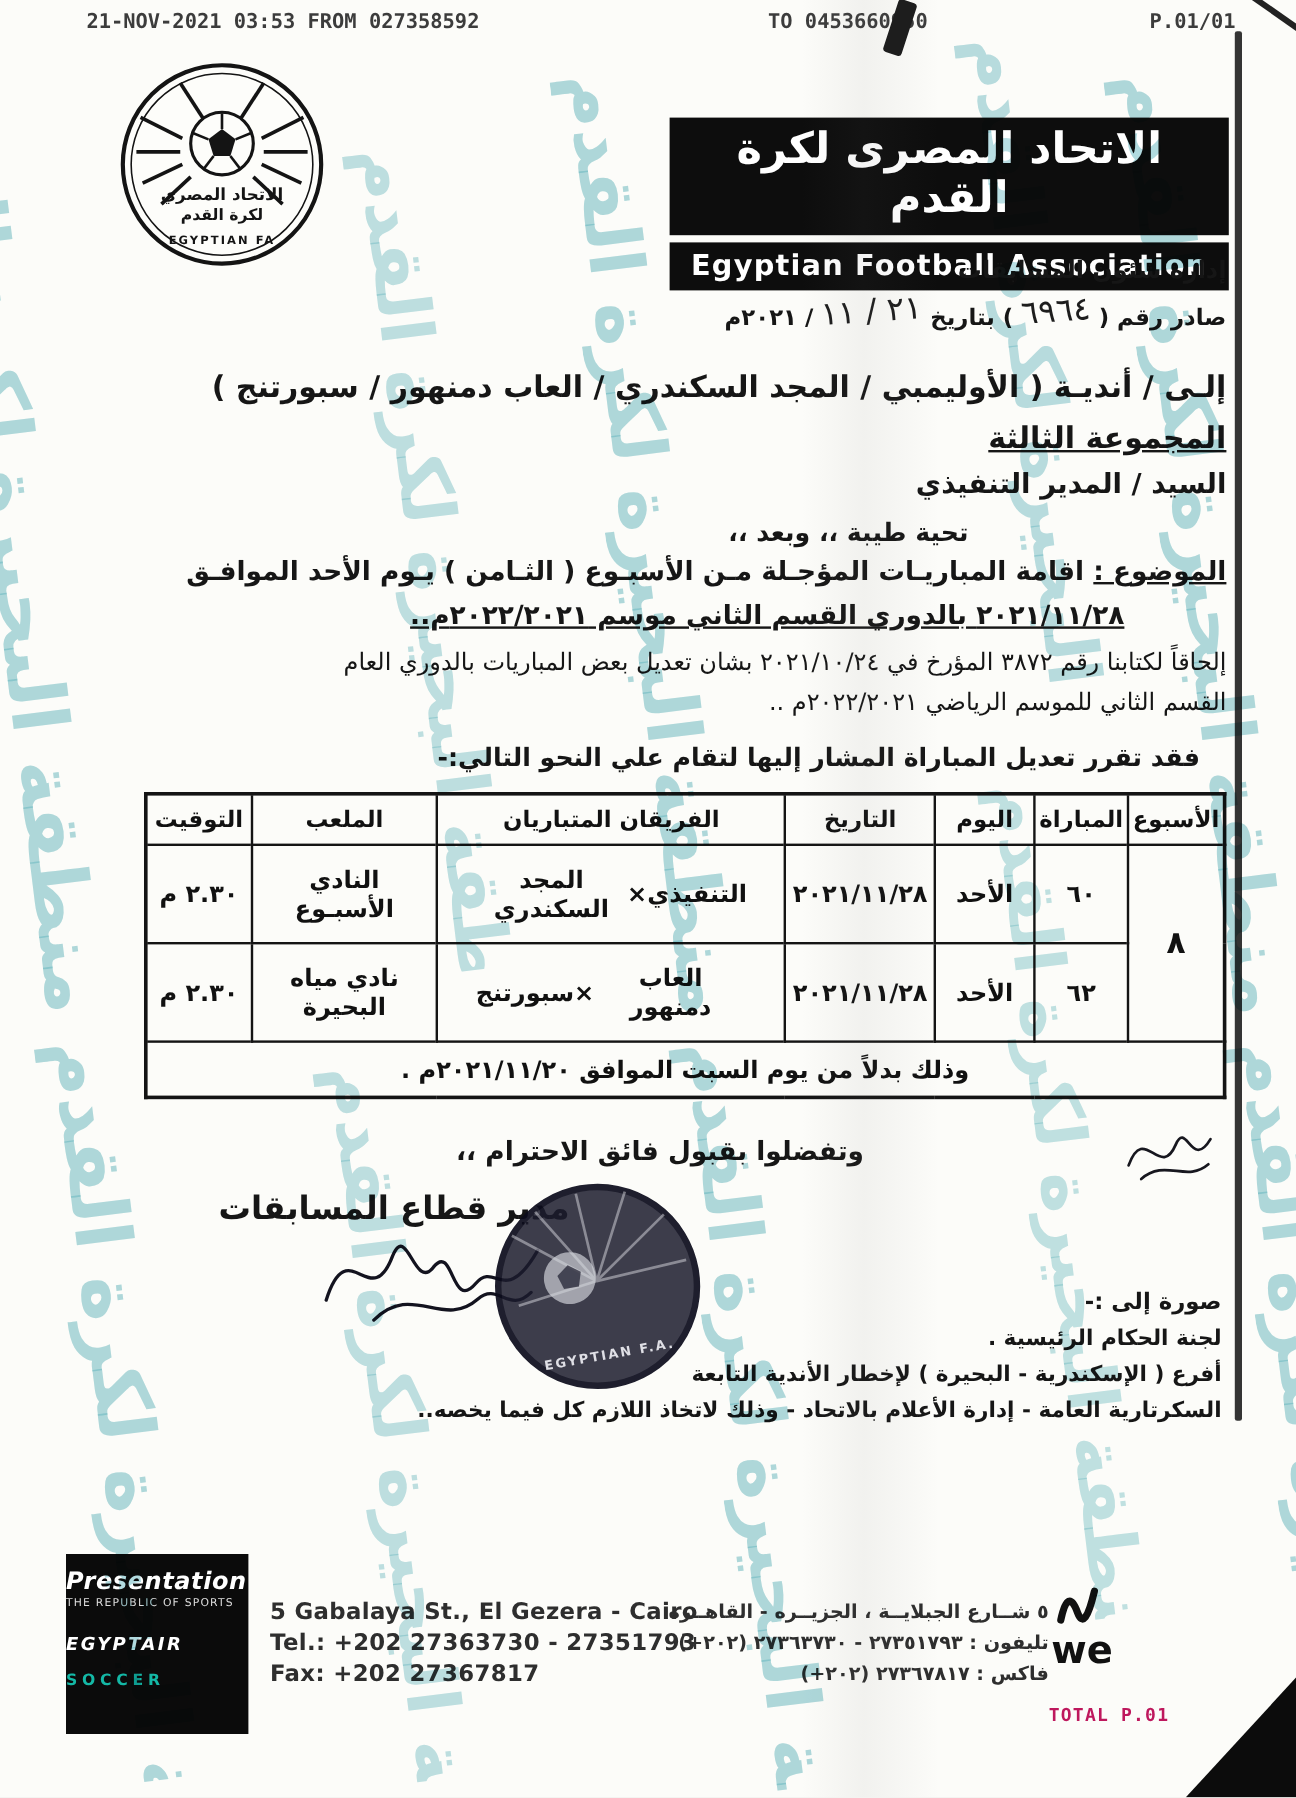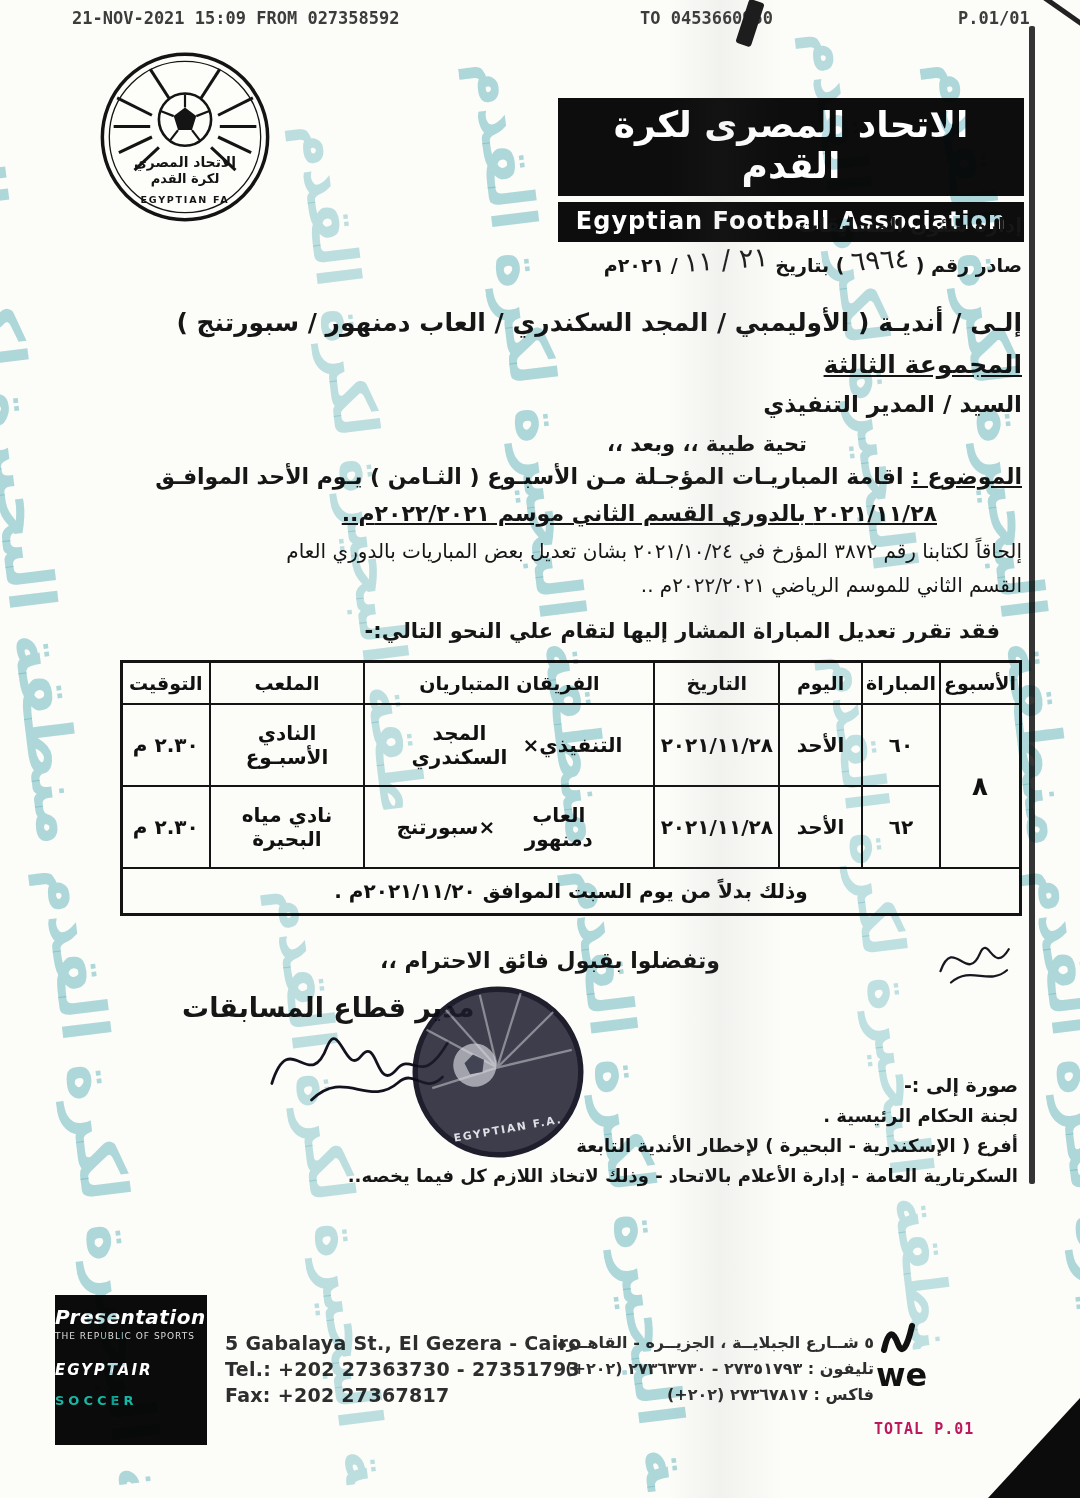--- a/index.html
+++ b/index.html
@@ -118,21 +118,21 @@
   .wm-e { left:828px; top:28px;  height:560px;  font-size:60px; color:rgba(103,184,193,.46); }
   .wm-f { left:856px; top:650px; height:700px;  font-size:58px; color:rgba(103,184,193,.4); }
   .wm-g { left:1006px;top:55px;  height:1430px; font-size:62px; }
 </style>
 </head>
 <body>
 
 <div class="page">
 
   <div class="fax-line">
-    <span class="fx-left">21-NOV-2021  15:09   FROM  027358592</span>
+    <span class="fx-left">21-NOV-2021  03:53   FROM  027358592</span>
     <span class="fx-to">TO  0453660950</span>
     <span class="fx-page">P.01/01</span>
   </div>
 
   <svg class="efa-logo" viewBox="0 0 200 200">
     <circle cx="100" cy="100" r="95" fill="#fdfdfa" stroke="#141414" stroke-width="4"></circle>
     <circle cx="100" cy="100" r="87" fill="none" stroke="#141414" stroke-width="1.5"></circle>
     <g stroke="#141414" stroke-width="3.5">
       <line x1="62" y1="75" x2="22" y2="55"></line>
       <line x1="60" y1="88" x2="18" y2="88"></line>

